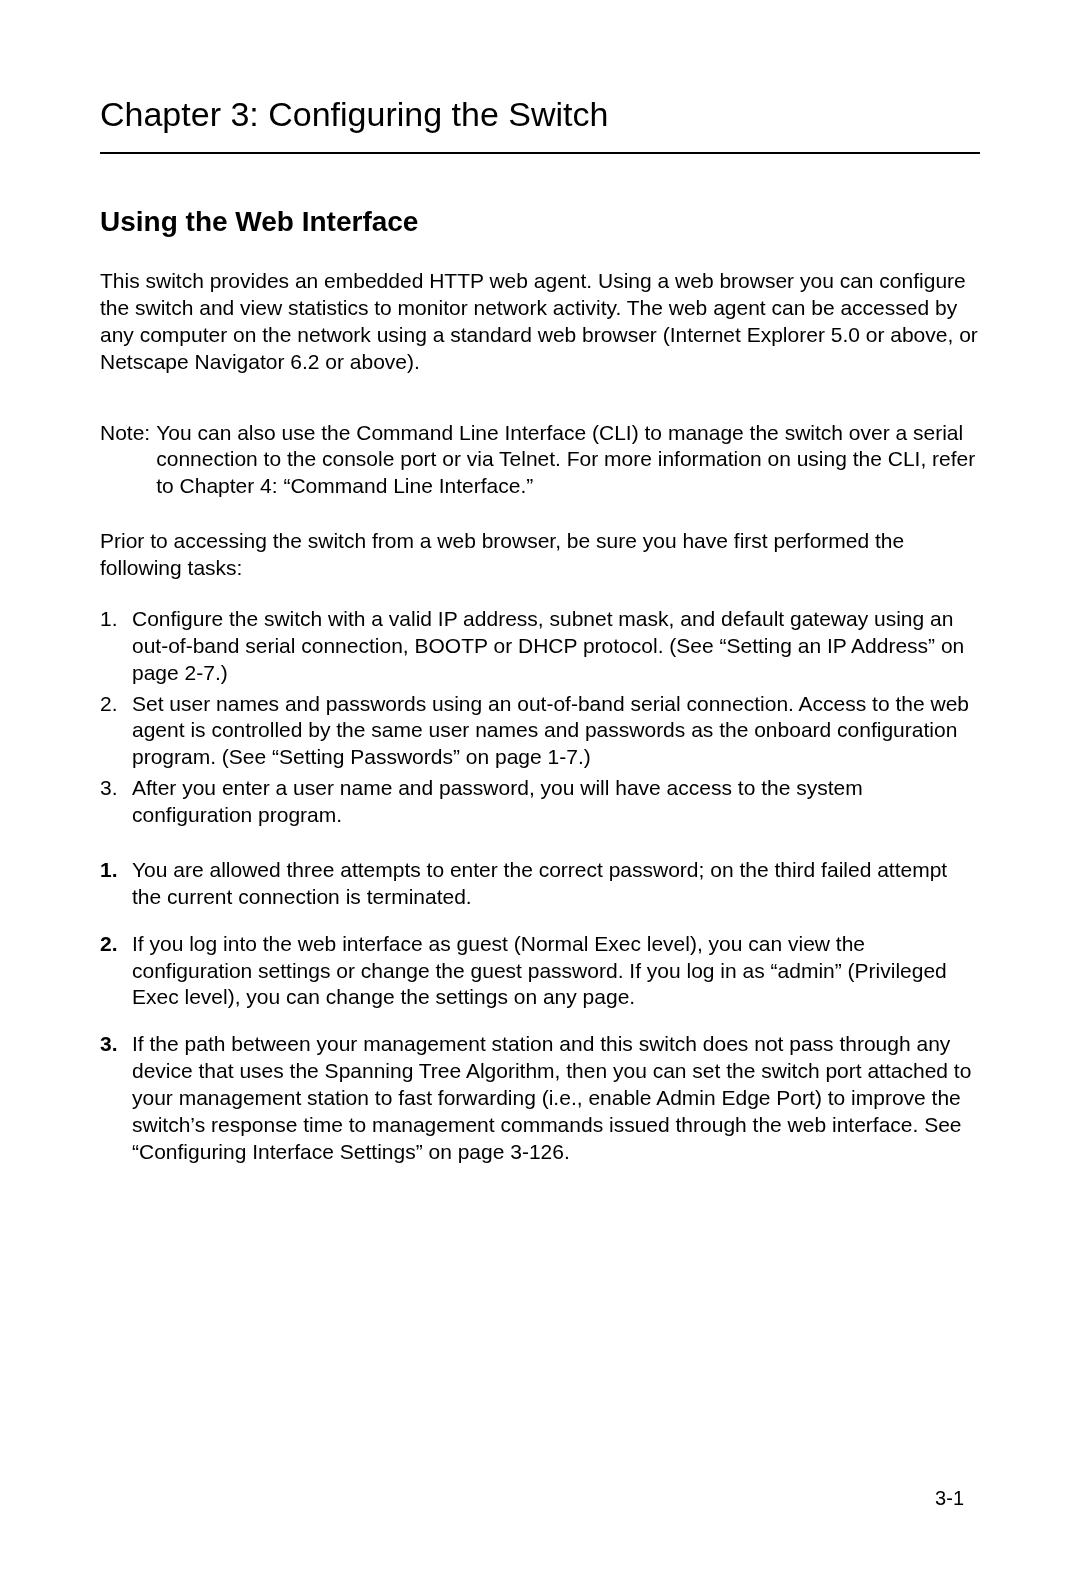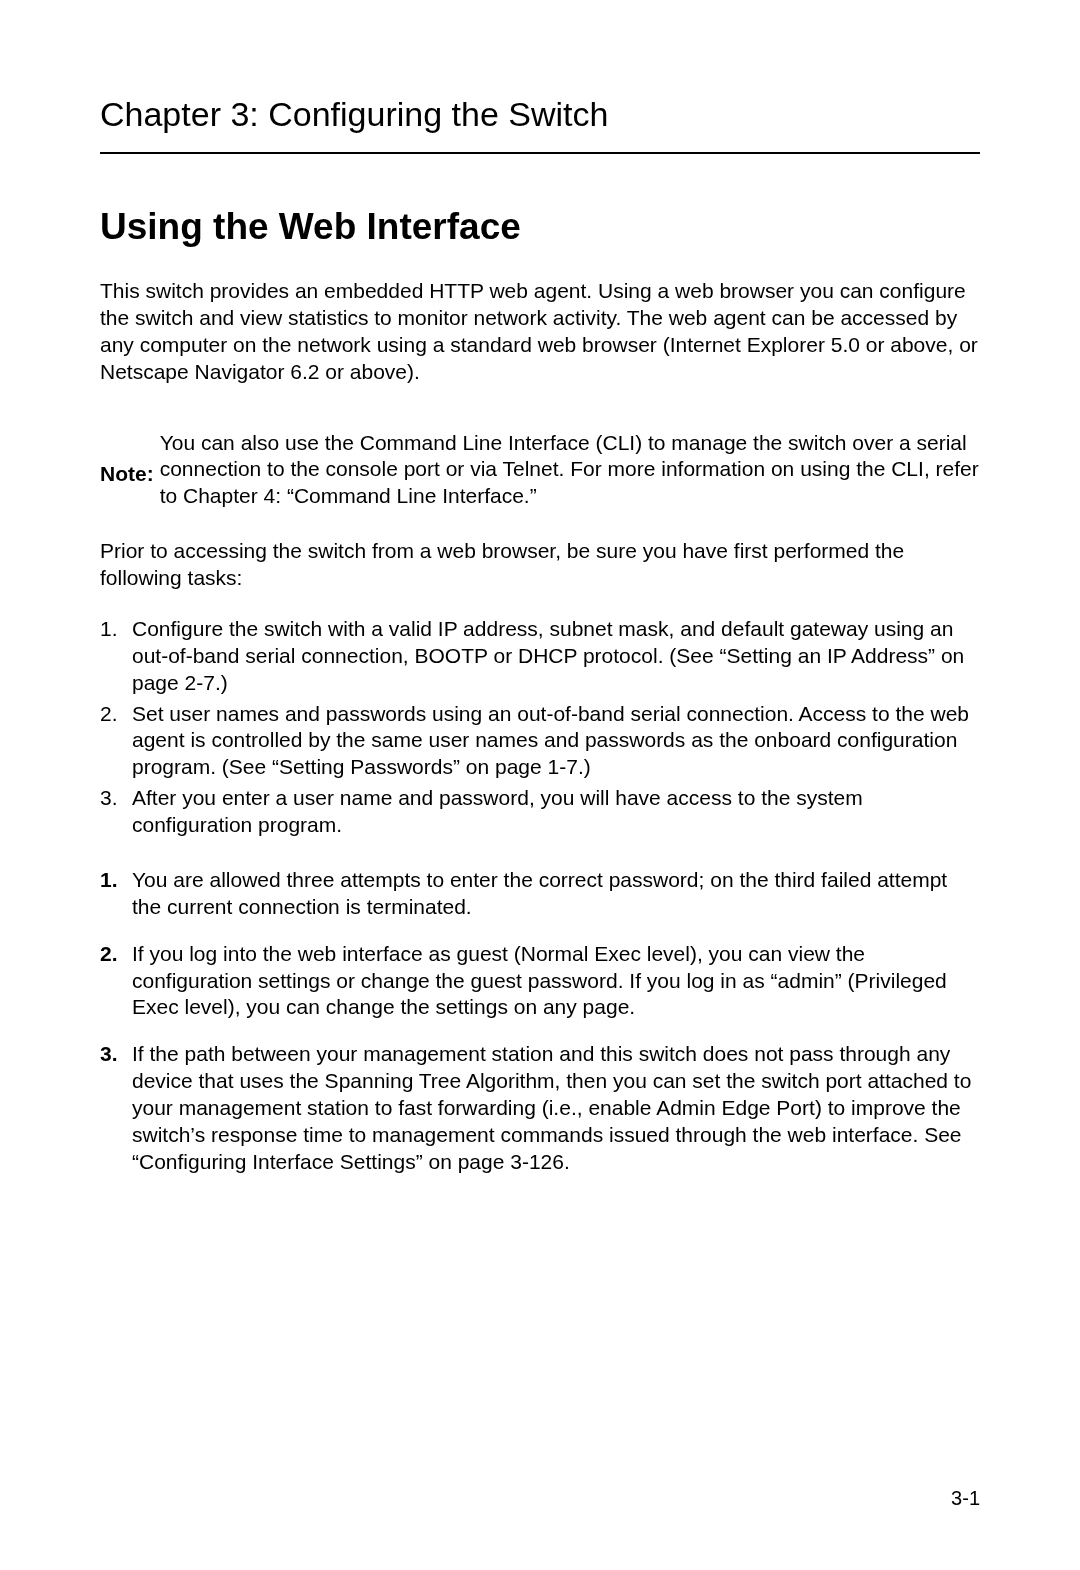--- a/index.html
+++ b/index.html
@@ -20,40 +20,39 @@
       font-size: 34px;
       font-weight: normal;
       margin-bottom: 18px;
     }
     .title-rule {
       border: none;
       border-top: 2px solid #000;
       margin-bottom: 52px;
     }
     .section-title {
-      font-size: 37px;
+      font-size: 28px;
       font-weight: bold;
       margin-bottom: 30px;
     }
     .intro-paragraph {
       font-size: 21px;
       line-height: 1.28;
       margin-bottom: 44px;
     }
     .note-block {
       display: flex;
       font-size: 21px;
       line-height: 1.28;
       margin-bottom: 28px;
     }
     .note-label {
-      font-weight: bold;
+      font-weight: normal;
       flex-shrink: 0;
       margin-right: 6px;
-      margin-top: 31px;
     }
     .note-text {
       flex: 1;
     }
     .prior-paragraph {
       font-size: 21px;
       line-height: 1.28;
       margin-bottom: 24px;
     }
     .ordered-list {
@@ -95,21 +94,21 @@
       font-weight: bold;
       flex-shrink: 0;
       width: 32px;
     }
     .notes-list .txt {
       flex: 1;
     }
     .page-number {
       position: absolute;
       bottom: 60px;
-      right: 100px;
+      right: 116px;
       font-size: 20px;
     }
   </style>
 </head>
 <body>
 
 <h1 class="chapter-title">Chapter 3: Configuring the Switch</h1>
 <hr class="title-rule">
 
 <h2 class="section-title">Using the Web Interface</h2>

